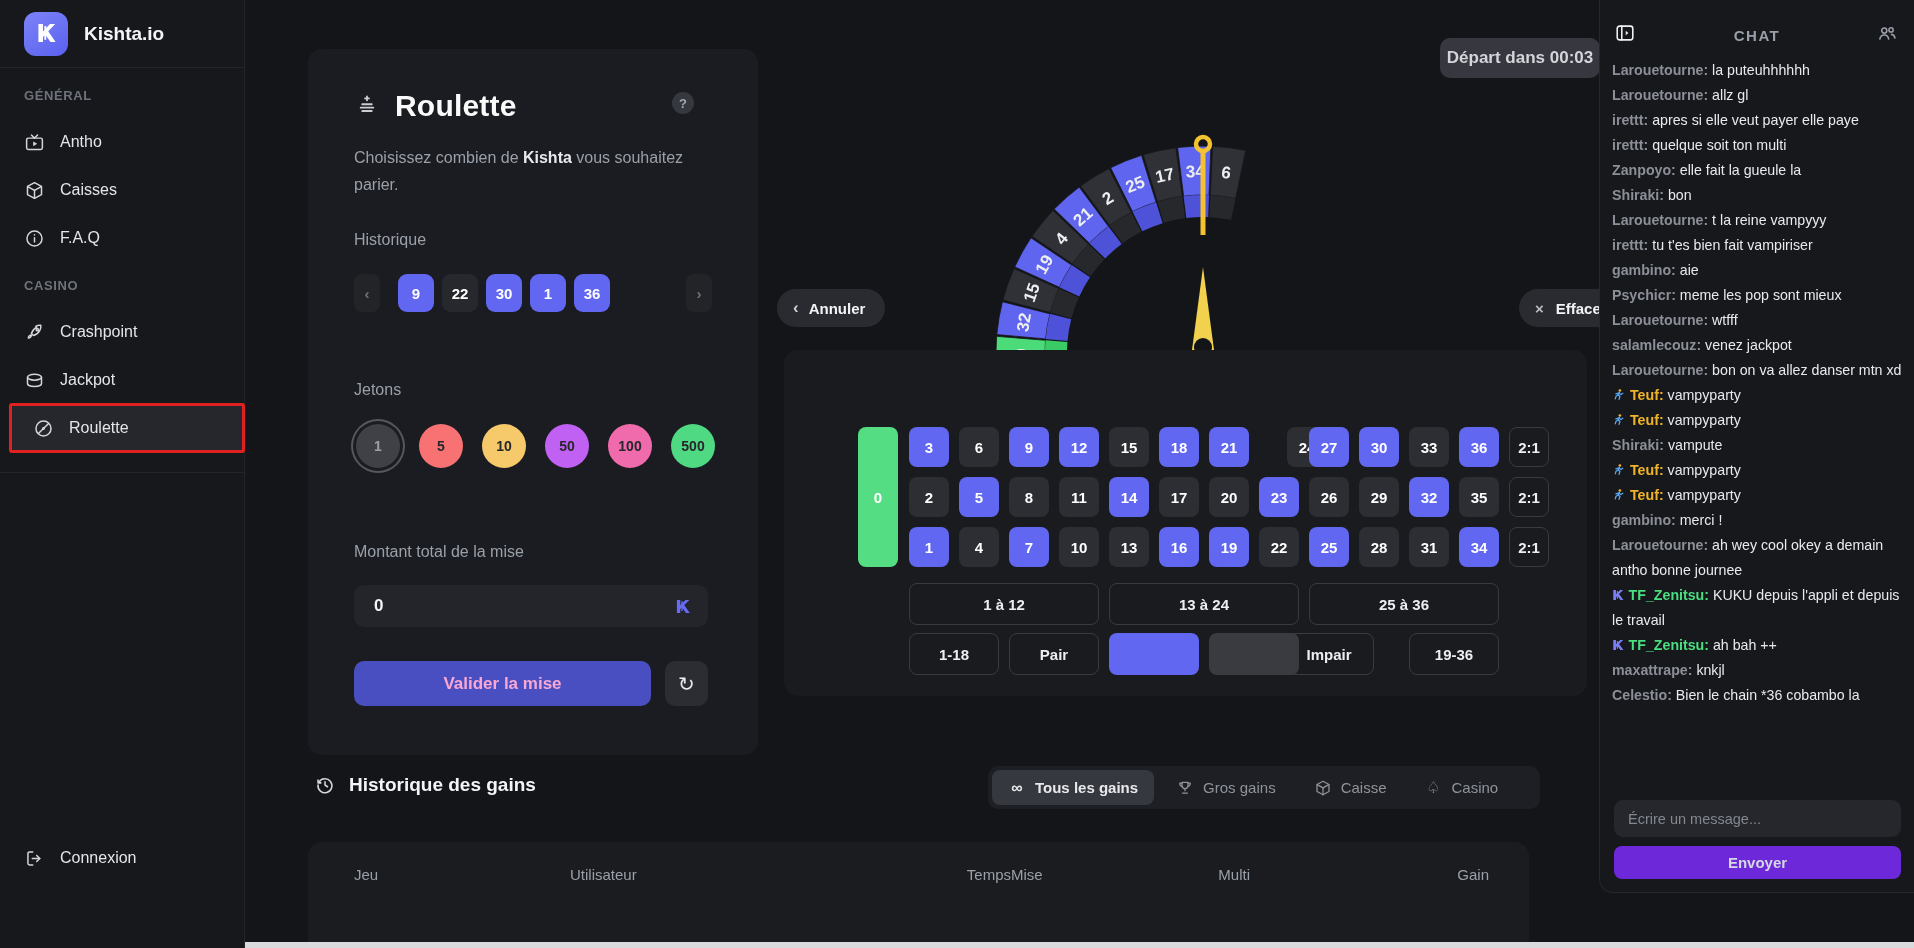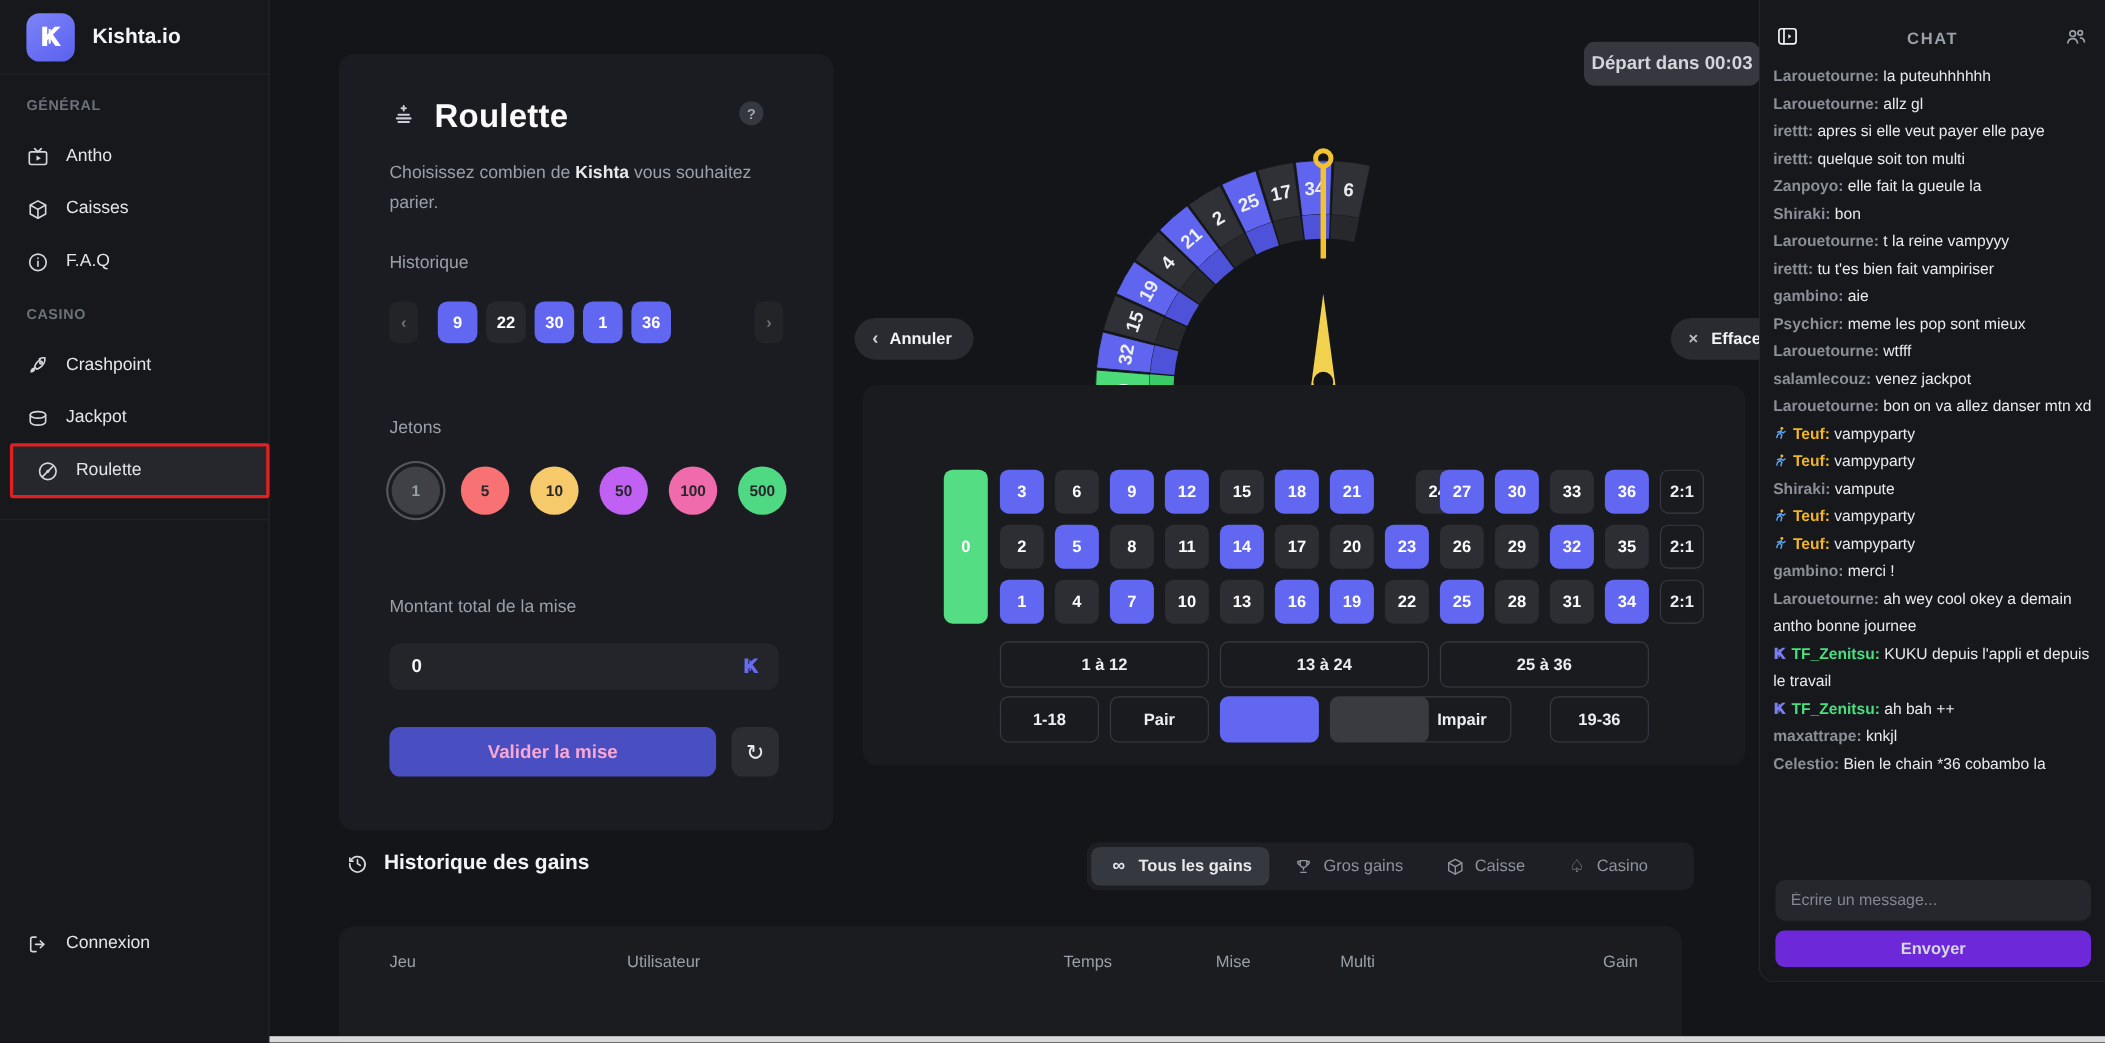--- a/index.html
+++ b/index.html
@@ -433,21 +433,21 @@
       <div class="tab">
         <span class="ticn">♤</span>
         <span>Casino</span>
       </div>
     </div>
   <div class="abs table-panel">
     <div class="thead" id="table-header">
         <div class="th" style="width: 262px; padding-left: 46px; text-align: left;">Jeu</div>
         <div class="th" style="width: 320px; padding-left: 0px; text-align: left;">Utilisateur</div>
         <div class="th" style="width: 121px; padding-left: 0px; text-align: right;">Temps</div>
-        <div class="th" style="width: 126px; padding-left: 0px; text-align: right;">Mise</div>
+        <div class="th" style="width: 126px; padding-left: 0px; ">Mise</div>
         <div class="th" style="width: 113px; padding-left: 0px; text-align: right;">Multi</div>
         <div class="th" style="flex: 1 1 0%; padding-right: 40px; padding-left: 0px; text-align: right;">Gain</div>
       </div>
   </div>
   <div class="abs bottom-sliver"></div>
 
   <aside class="abs chat">
     <div class="chat-head">
       <span class="chat-collapse" id="chat-collapse">
           <svg viewBox="0 0 24 24" fill="none" stroke="currentColor" stroke-width="1.7" stroke-linecap="round" stroke-linejoin="round">

